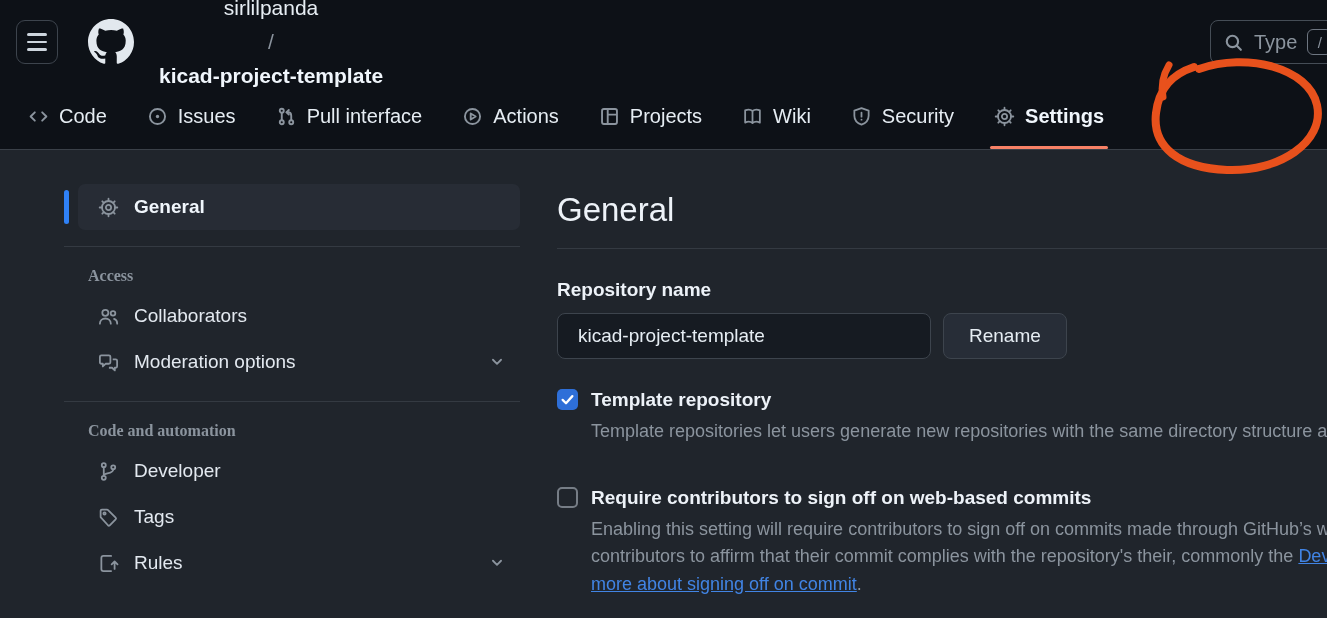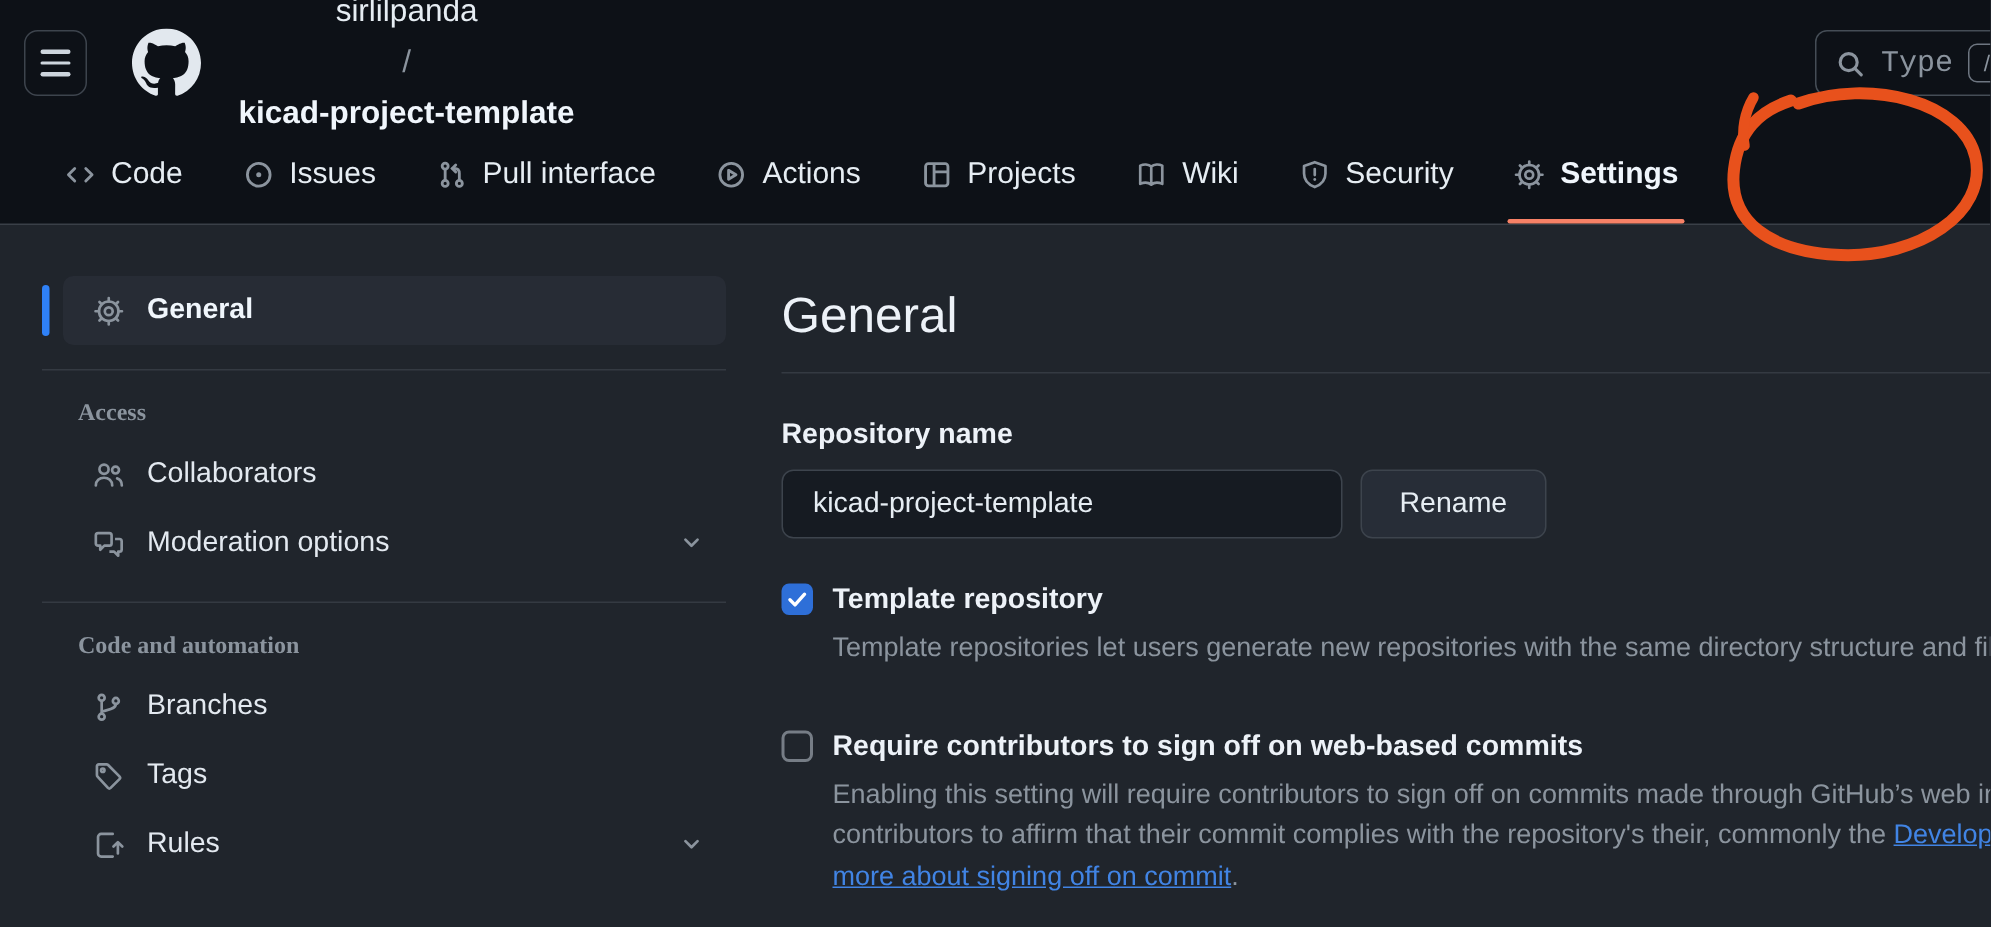--- a/index.html
+++ b/index.html
@@ -12,35 +12,35 @@
   .hamburger-btn { width:42px; height:44px; background:transparent; border:1px solid #3d444d; border-radius:9px;
     display:flex; flex-direction:column; justify-content:center; align-items:center; gap:5px; cursor:pointer; }
   .hamburger-btn span { display:block; width:20px; height:2.4px; background:#cdd5dd; border-radius:2px; }
   .gh-logo { margin-left:30px; width:46px; height:46px; display:flex; align-items:center; }
   .breadcrumb { margin-left:25px; font-size:21px; color:#e6edf3; display:flex; align-items:center; gap:10px;flex-direction:column; }
   .bc-owner { color:#e6edf3; }
   .bc-sep { color:#8b949e; }
   .bc-repo { font-weight:700; color:#f0f6fc; }
   .searchbox { position:absolute; left:1210px; top:20px; width:210px; height:44px; border:1px solid #454d56;
     border-radius:8px; display:flex; align-items:center; padding:0 12px; color:#8b949e; cursor:text; }
-  .searchbox .s-label { font-size:20px; margin-left:10px; color:#8b949e;font-family:Liberation Mono, monospace; }
+  .searchbox .s-label { font-size:20px; margin-left:10px; color:#8b949e; }
   .key-hint { margin-left:10px; width:25px; height:26px; border:1px solid #6e7681; border-radius:6px;
     display:flex; align-items:center; justify-content:center; font-size:15px; color:#8b949e; }
 
   
   .tabbar { height:66px; background:#0d1117; border-bottom:1px solid #3a4048; display:flex; align-items:stretch;
-    padding-left:43px; gap:40px; }
+    padding-left:28px; gap:40px; }
   .tab { position:relative; display:flex; align-items:center; gap:10px; cursor:pointer; }
   .tab .ticon { display:flex; color:#8b949e; }
   .tab .tlabel { font-size:20px; color:#e6edf3; white-space:nowrap; }
   .tab.active .tlabel { font-weight:700; color:#f0f6fc; }
   .tab-underline { position:absolute; left:-4px; right:-4px; bottom:0; height:3px; background:#f78166; border-radius:3px; }
 
   
-  .content { display:flex; align-items:flex-start; padding:34px 0 0 28px; }
+  .content { display:flex; align-items:flex-start; padding:34px 0 0 64px; }
 
   
   .sidebar { width:456px; flex:none; }
   .nav-item { position:relative; height:46px; margin-left:14px; display:flex; align-items:center; gap:15px;
     padding:0 14px 0 20px; border-radius:7px; font-size:19px; color:#e3e9f0; cursor:pointer; }
   .nav-item .nicon { display:flex; color:#8b949e; flex:none; }
   .nav-item.selected { background:#272c35; font-weight:700; color:#f0f6fc; }
   .sel-bar { position:absolute; left:-14px; top:50%; transform:translateY(-50%); width:5px; height:34px;
     background:#2f81f7; border-radius:3px; }
   .chev { margin-left:auto; color:#8b949e; display:flex; }
@@ -235,21 +235,21 @@
       <div class="nav-item">
         <span class="nicon">
           <svg width="21" height="21" viewBox="0 0 20 20" fill="none" stroke="#8b949e" stroke-width="1.7" stroke-linecap="round">
               <circle cx="5.5" cy="4" r="1.9"></circle>
               <circle cx="5.5" cy="16" r="1.9"></circle>
               <circle cx="14.5" cy="6" r="1.9"></circle>
               <path d="M5.5 6v8"></path>
               <path d="M14.5 8c0 3.2-5 3.4-8.2 4.6"></path>
             </svg>
         </span>
-        <span>Branches</span>
+        <span>Developer</span>
       </div>
 
       <div class="nav-item">
         <span class="nicon">
           <svg width="21" height="21" viewBox="0 0 20 20" fill="none" stroke="#8b949e" stroke-width="1.7" stroke-linejoin="round">
               <path d="M2.5 8.6V3.7c0-.7.5-1.2 1.2-1.2h4.9c.4 0 .7.1 1 .4l7.2 7.2c.5.5.5 1.2 0 1.7l-5.6 5.6c-.5.5-1.2.5-1.7 0L2.9 10.2c-.3-.3-.4-.6-.4-1z"></path>
               <circle cx="6.2" cy="6.2" r="1.1"></circle>
             </svg>
         </span>
         <span>Tags</span>

